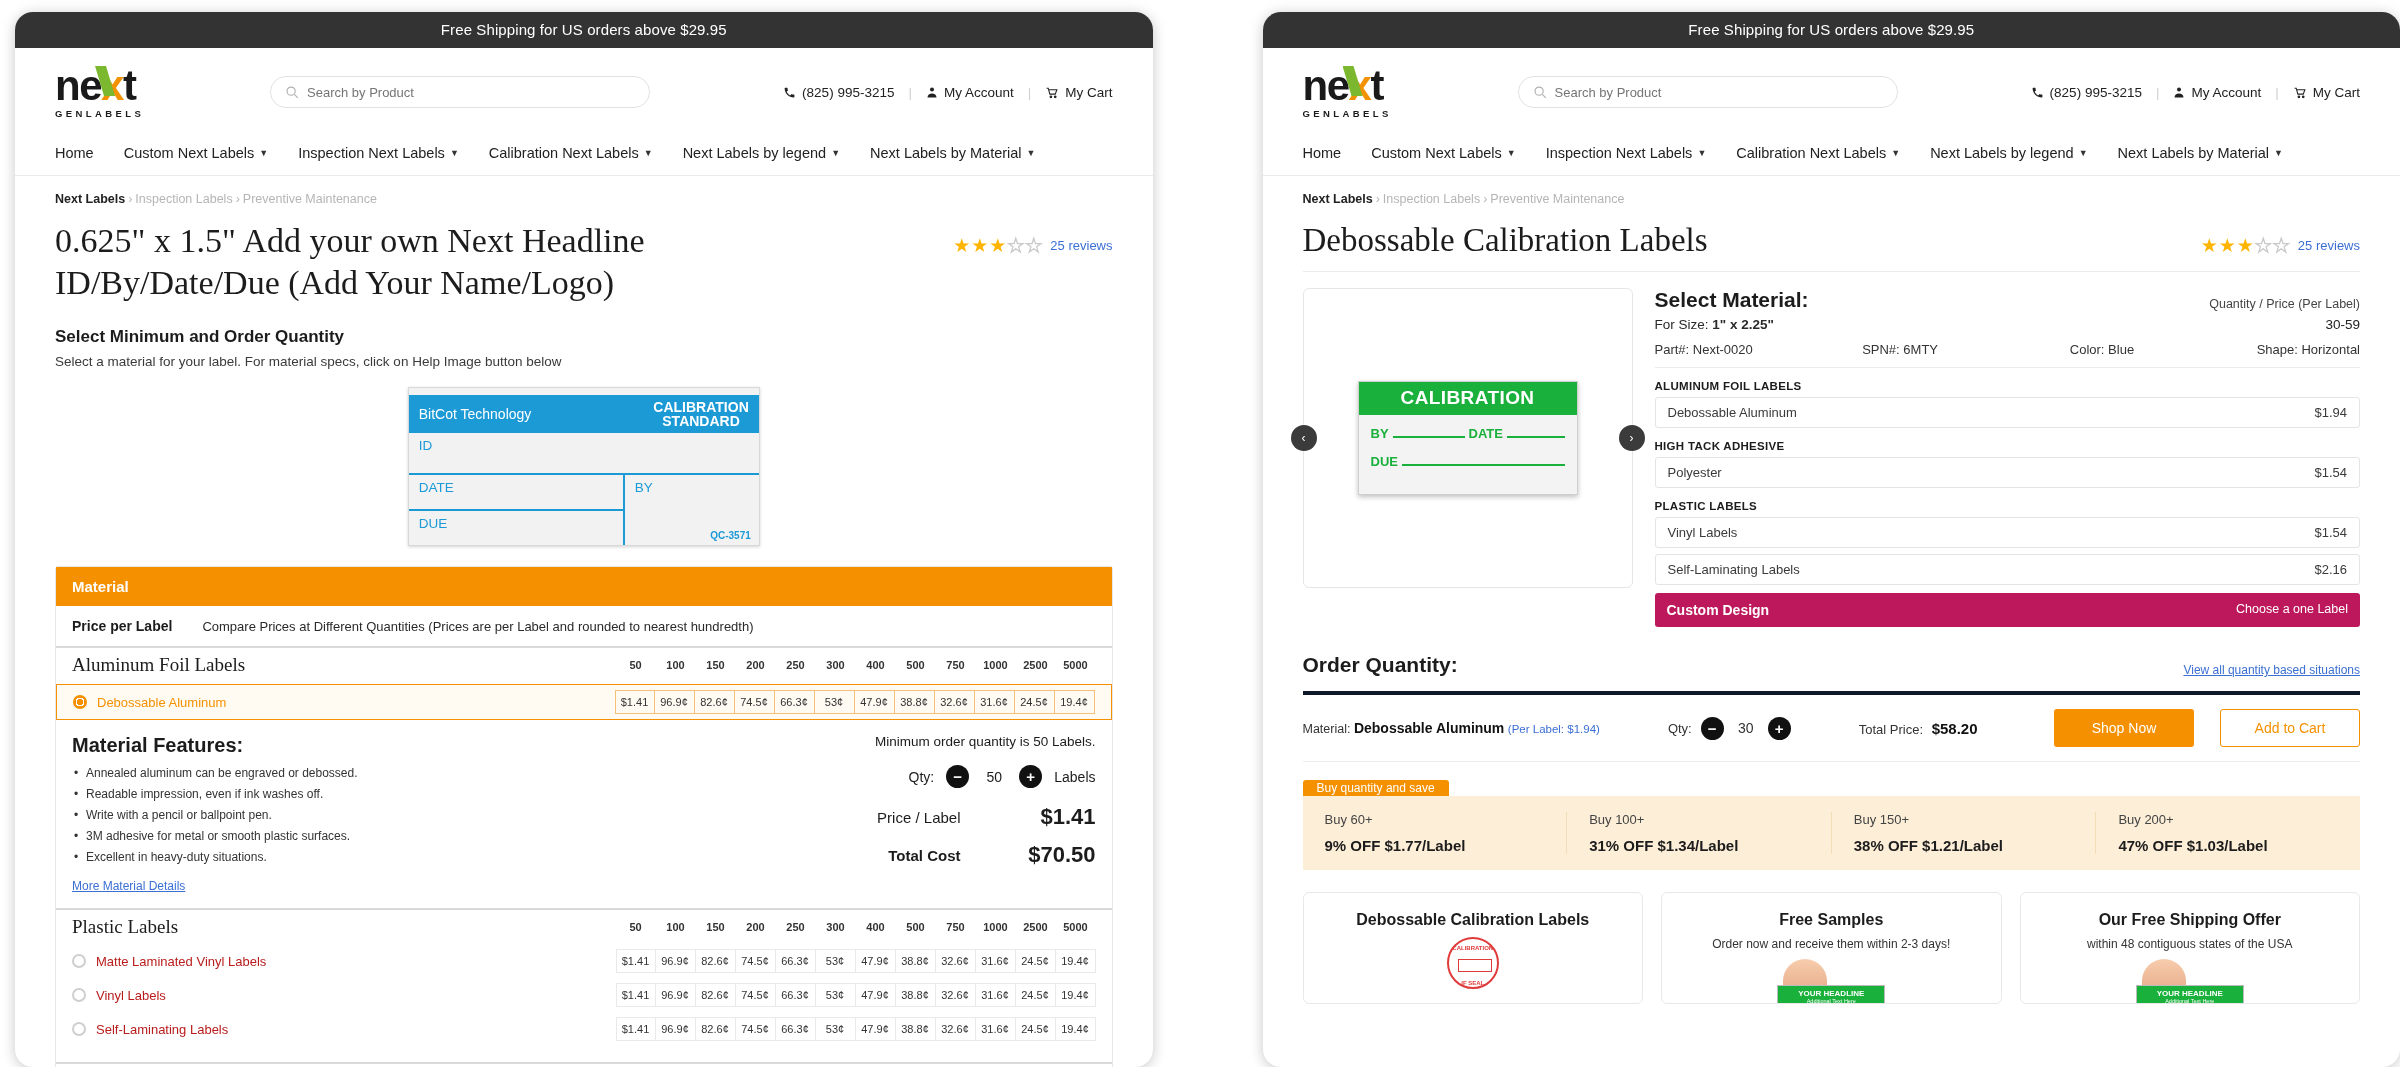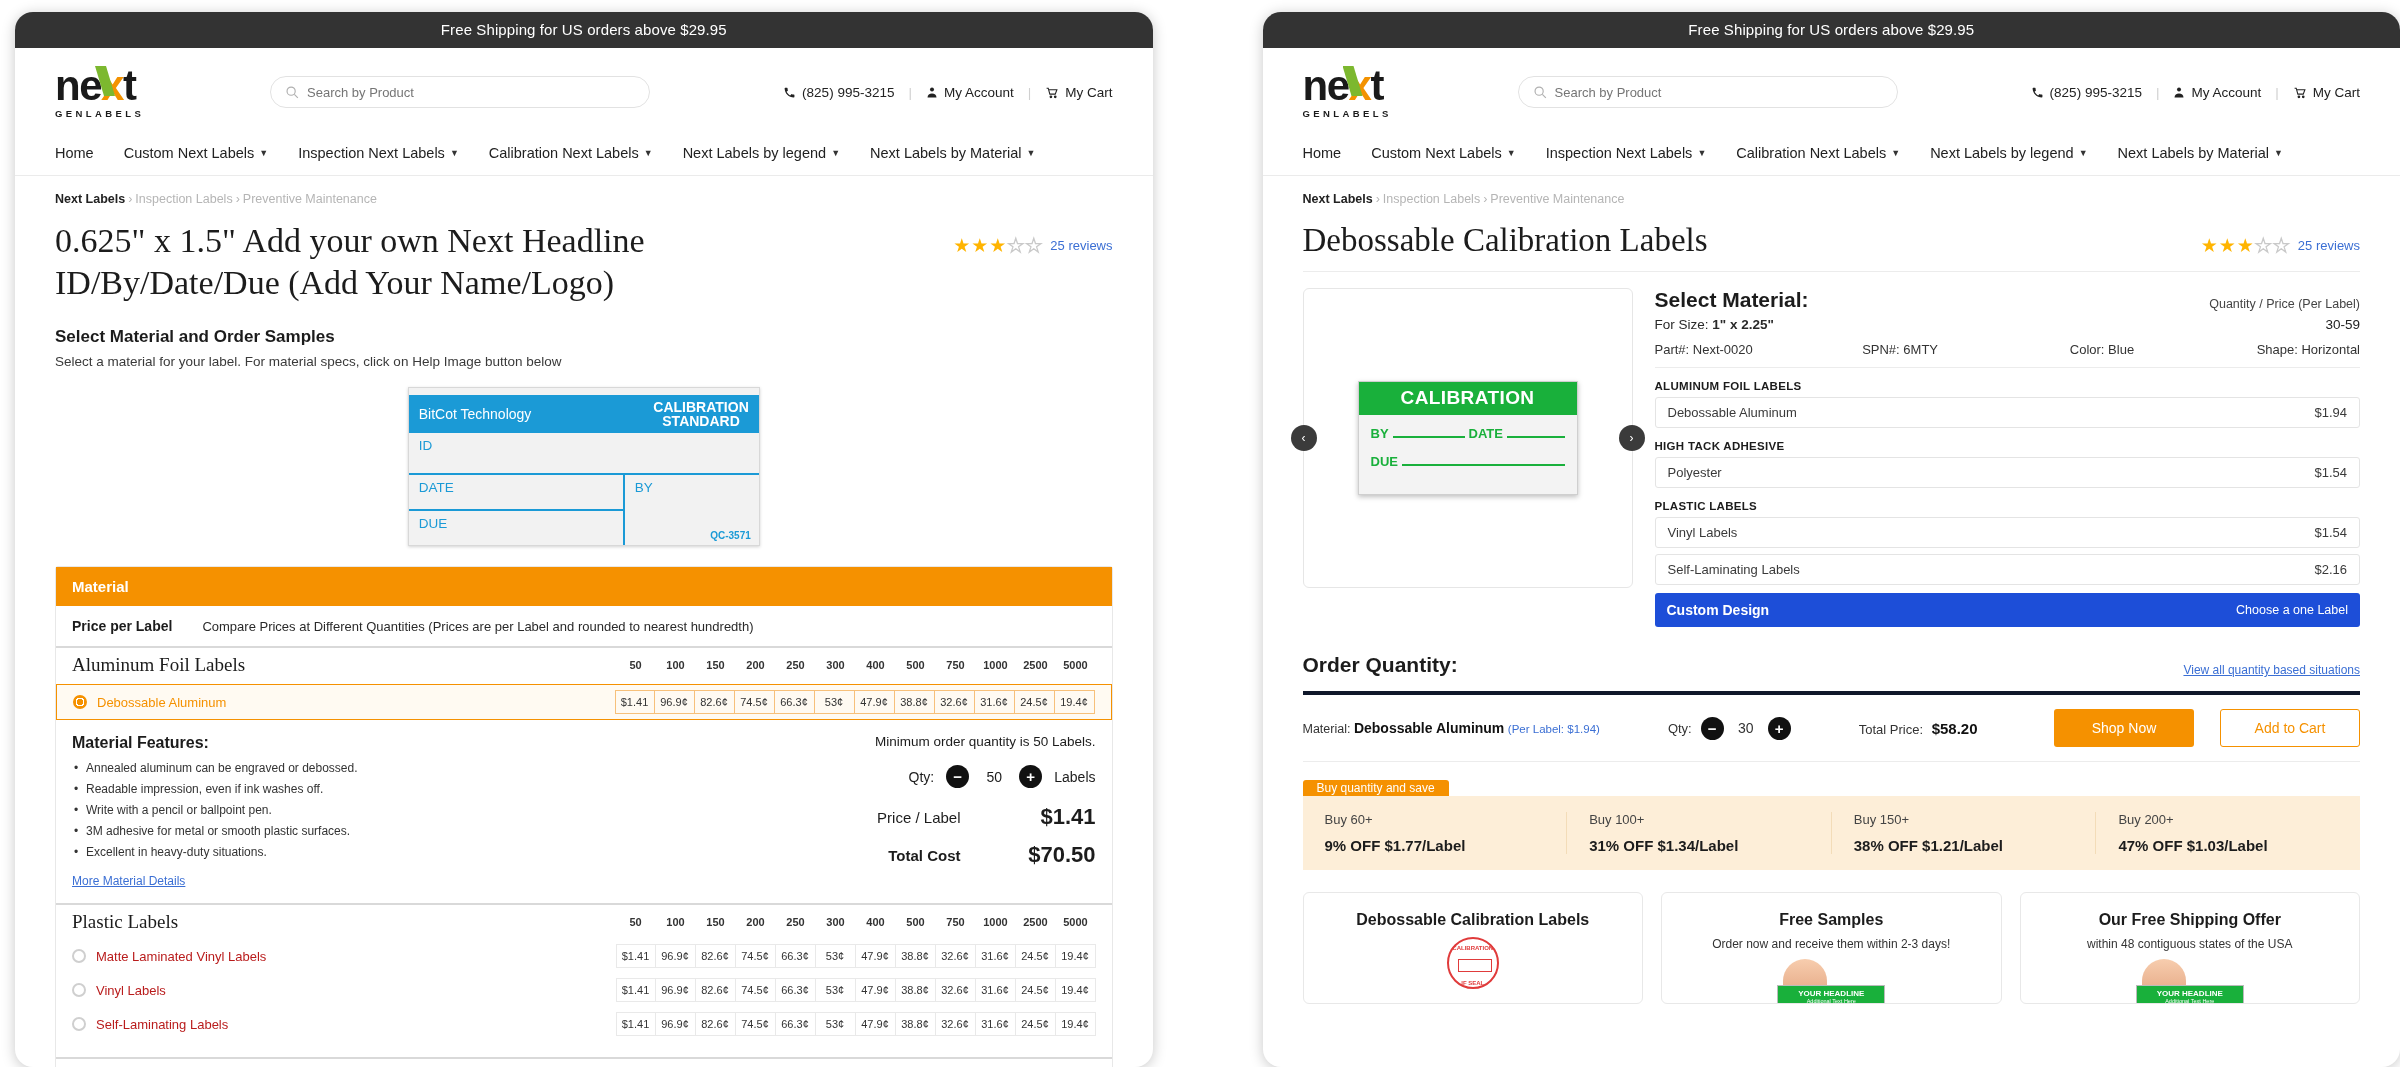--- a/index.html
+++ b/index.html
@@ -119,21 +119,21 @@
   .opt-row { display: flex; align-items: center; padding: 5px 0 5px 16px; }
   .opt-row.sel { background: #fffaf2; border: 1px solid #f59100; margin: 2px 0; }
   .radio { width: 14px; height: 14px; border-radius: 50%; border: 2px solid #cfcfcf; flex: none; margin-right: 10px; }
   .radio.on { border-color: #f59100; background: radial-gradient(circle, #f59100 0 45%, #fff 46% 62%, #f59100 63% 100%); }
   .opt-name { font-size: 13px; color: #b91c1c; flex: 1; }
   .opt-row.sel .opt-name { color: #f59100; }
   .opt-row.sel .qcell { border-color: #f7c07a; }
 
   .feat-box { display: flex; padding: 12px 16px 14px; border-bottom: 2px solid #d9d9d9; }
   .feat-l { flex: 1; }
-  .feat-h { font-size: 16px; font-weight: 700; color: #1c1c1c; margin-bottom: 9px; }
+  .feat-h { font-size: 20px; font-weight: 700; color: #1c1c1c; margin-bottom: 9px; }
   .feat-li { font-size: 12px; color: #333; margin: 7px 0; padding-left: 14px; position: relative; }
   .feat-li:before { content: "\2022"; position: absolute; left: 2px; color: #333; }
   .more-link { display: inline-block; margin-top: 8px; font-size: 12px; color: #3b6fd4; text-decoration: underline; }
   .feat-r { width: 340px; text-align: right; }
   .minq { font-size: 13.5px; color: #1c1c1c; margin-bottom: 16px; }
   .qty-line { display: flex; align-items: center; justify-content: flex-end; gap: 12px; font-size: 14px; color: #1c1c1c; margin-bottom: 16px; }
   .circ { width: 23px; height: 23px; border-radius: 50%; background: #111; color: #fff; display: flex; align-items: center; justify-content: center; font-size: 15px; font-weight: 700; line-height: 1; }
   .qty-val { min-width: 26px; text-align: center; font-size: 14px; }
   .price-line { display: flex; align-items: center; justify-content: flex-end; gap: 40px; margin-bottom: 12px; }
   .price-line .lab { font-size: 15px; color: #1c1c1c; }
@@ -177,22 +177,22 @@
   .mp-meta div:last-child { flex: none; text-align: right; }
 
   .grp-label { font-size: 11.5px; font-weight: 700; color: #1c1c1c; letter-spacing: .3px; margin: 12px 0 5px; }
   .mat-opt {
     display: flex; justify-content: space-between; align-items: center;
     border: 1px solid #e4e4e4; border-radius: 3px; padding: 7px 12px; margin-bottom: 6px;
     font-size: 13px; color: #3a3a3a;
   }
   .mat-opt .pr { color: #3a3a3a; }
   .custom-design {
-    display: flex; justify-content: space-between; align-items: center;
-    background: #1d4ed8; color: #fff; border-radius: 3px; padding: 9px 12px; margin-top: 8px;
+    display: flex; justify-content: space-between; align-items: flex-start;
+    background: #be185d; color: #fff; border-radius: 3px; padding: 9px 12px; margin-top: 8px;
   }
   .cd-l { font-size: 14px; font-weight: 700; }
   .cd-r { font-size: 12.5px; }
 
   .oq-head { display: flex; justify-content: space-between; align-items: flex-end; margin-top: 26px; }
   .oq-h { font-size: 21px; font-weight: 600; color: #1c1c1c; }
   .oq-link { font-size: 12px; color: #3b6fd4; text-decoration: underline; }
   .oq-row {
     display: flex; align-items: center; gap: 12px; margin-top: 14px;
     border-top: 4px solid #0f172a; border-bottom: 1px solid #ececec; padding: 14px 0;
@@ -329,21 +329,21 @@
             <span class="star-on">★</span>
             <span class="star-on">★</span>
             <span class="star-on">★</span>
             <span class="star-off">★</span>
             <span class="star-off">★</span>
           </div>
           <span class="rev">25 reviews</span>
         </div>
       </div>
 
-      <div class="sec-h">Select Material and Order Samples</div>
+      <div class="sec-h">Select Minimum and Order Quantity</div>
       <div class="sec-p">Select a material for your label. For material specs, click on Help Image button below</div>
 
       <div class="preview-wrap">
         <div class="lbl-card">
           <div style="height:7px;background:#f2f2f2"></div>
           <div class="lbl-top">
             <div class="co">BitCot Technology</div>
             <div class="cal">
               <div>CALIBRATION</div>
               <div>STANDARD</div>

